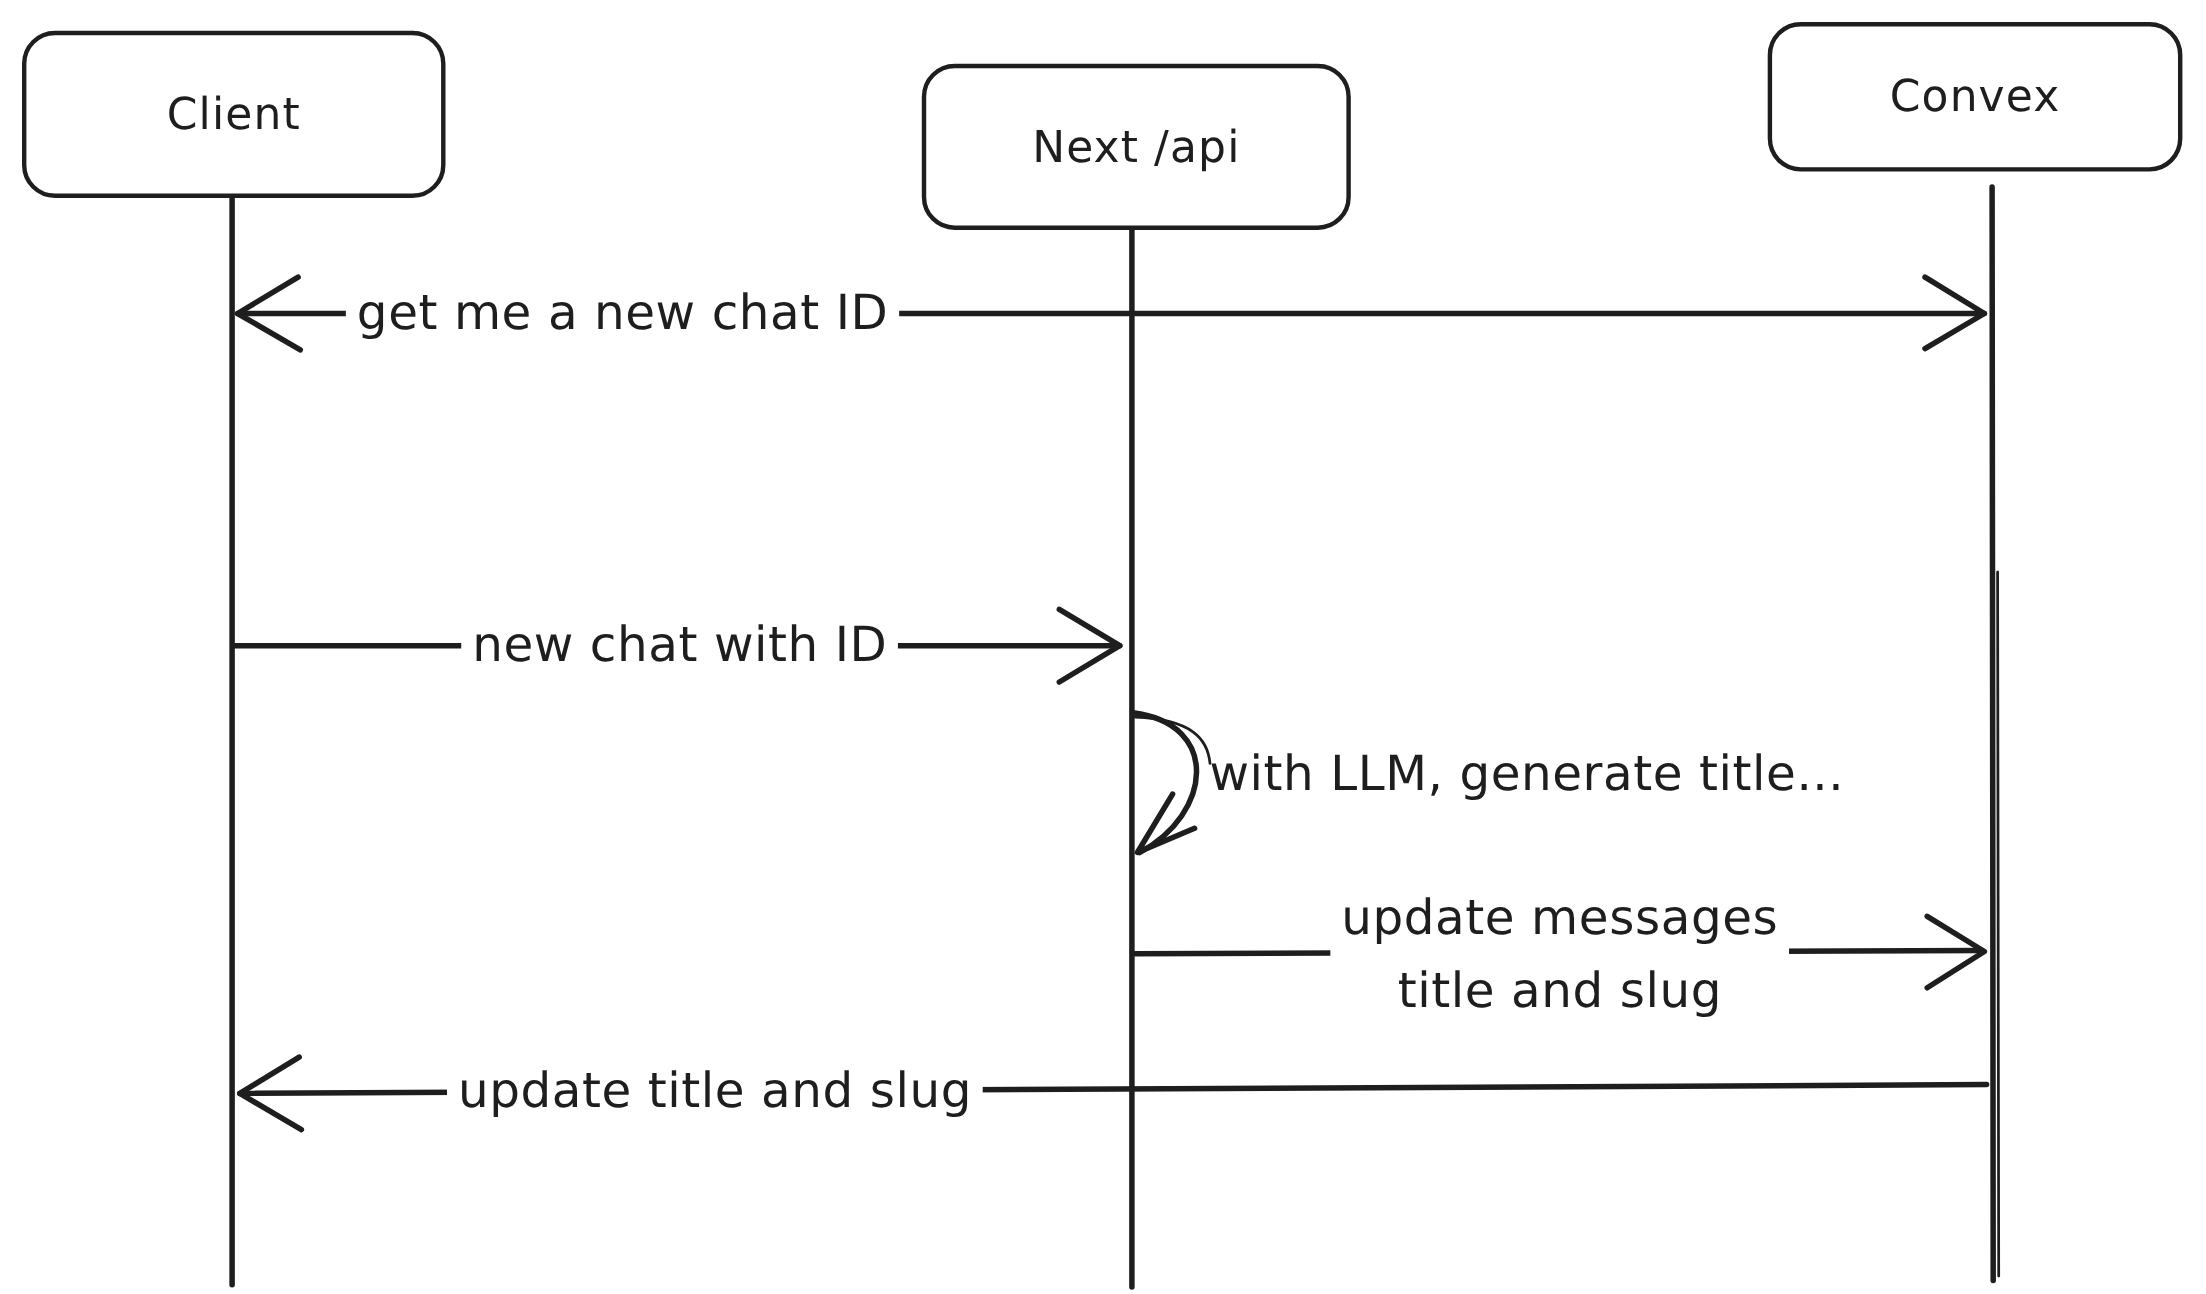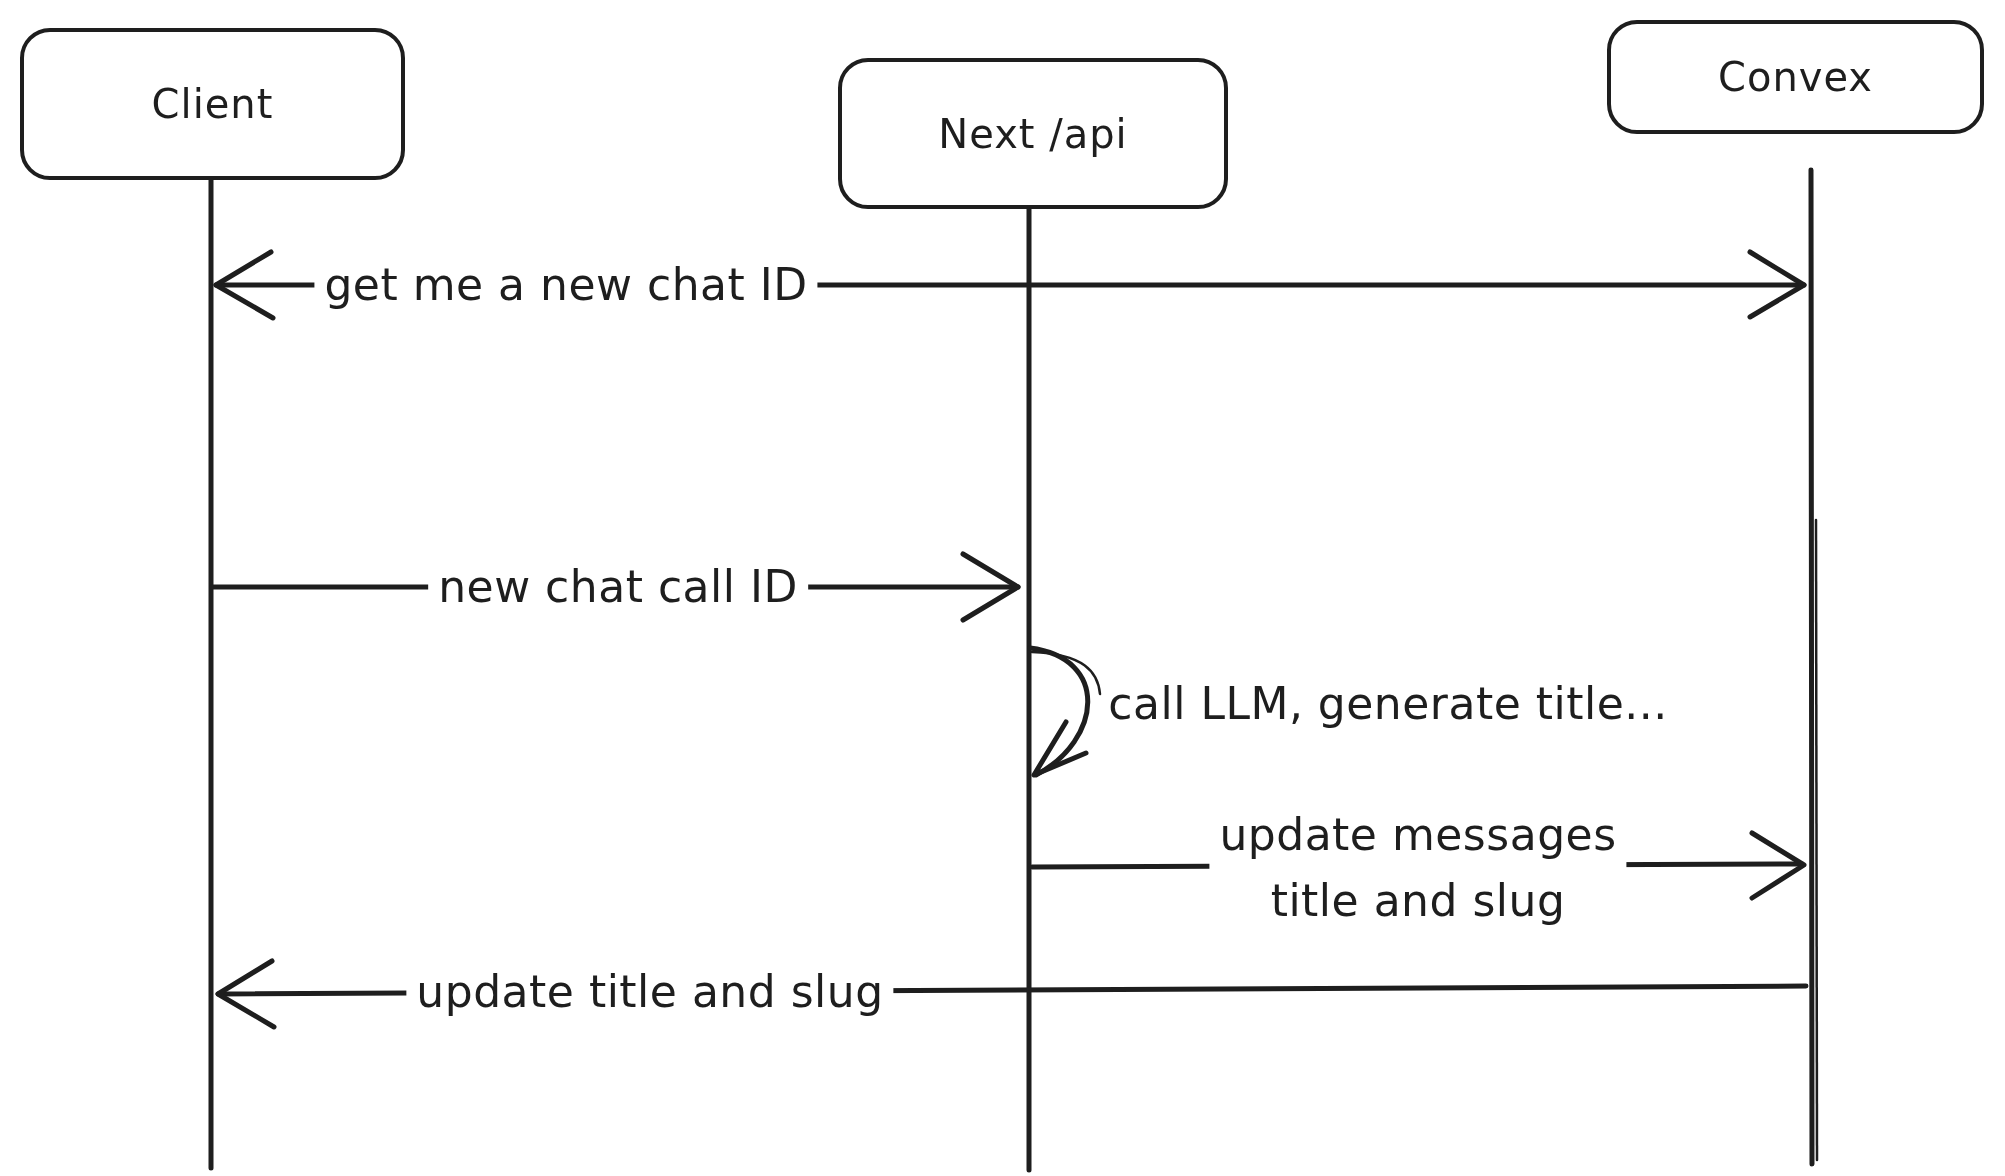--- a/index.html
+++ b/index.html
@@ -61,21 +61,21 @@
 <div class="canvas">
 
   <div class="actor" style="left:20px; top:28px; width:385px; height:152px;">
     <span class="actor-label">Client</span>
   </div>
 
   <div class="actor" style="left:838px; top:26px; width:390px; height:151px;margin-top:32px;">
     <span class="actor-label">Next /api</span>
   </div>
 
-  <div class="actor" style="left:1607px; top:20px; width:377px; height:114px;">
+  <div class="actor" style="left:1607px; top:20px; width:377px; height:136px;">
     <span class="actor-label">Convex</span>
   </div>
 
   <svg class="layer" width="2005" height="1176" viewBox="0 0 2005 1176">
 
     <line x1="211" y1="180" x2="211" y2="1168"></line>
     <line x1="1029" y1="177" x2="1029" y2="1170"></line>
     <line x1="1811" y1="170" x2="1812" y2="1164"></line>
     <line class="sketch-extra" x1="1816" y1="520" x2="1817" y2="1160"></line>
 
@@ -102,23 +102,23 @@
     </g>
 
     <g>
       <line x1="1806" y1="986" x2="218" y2="994"></line>
       <polyline points="272,961 218,994 274,1027"></polyline>
     </g>
   </svg>
 
   <div class="msg-label" style="left:566px; top:285px;">get me a new chat ID</div>
 
-  <div class="msg-label" style="left:618px; top:587px;">new chat call ID</div>
+  <div class="msg-label" style="left:618px; top:587px;">new chat with ID</div>
 
-  <div class="msg-label no-bg" style="left:1388px; top:704px;">call LLM, generate title...</div>
+  <div class="msg-label no-bg" style="left:1388px; top:704px;">with LLM, generate title...</div>
 
   <div class="msg-label" style="left:650px; top:992px;">update title and slug</div>
 
   <div class="msg-label" style="left:1418px; top:868px;">
     <span style="display:block">update messages</span>
     <span style="display:block">title and slug</span>
   </div>
 
 </div>
 

